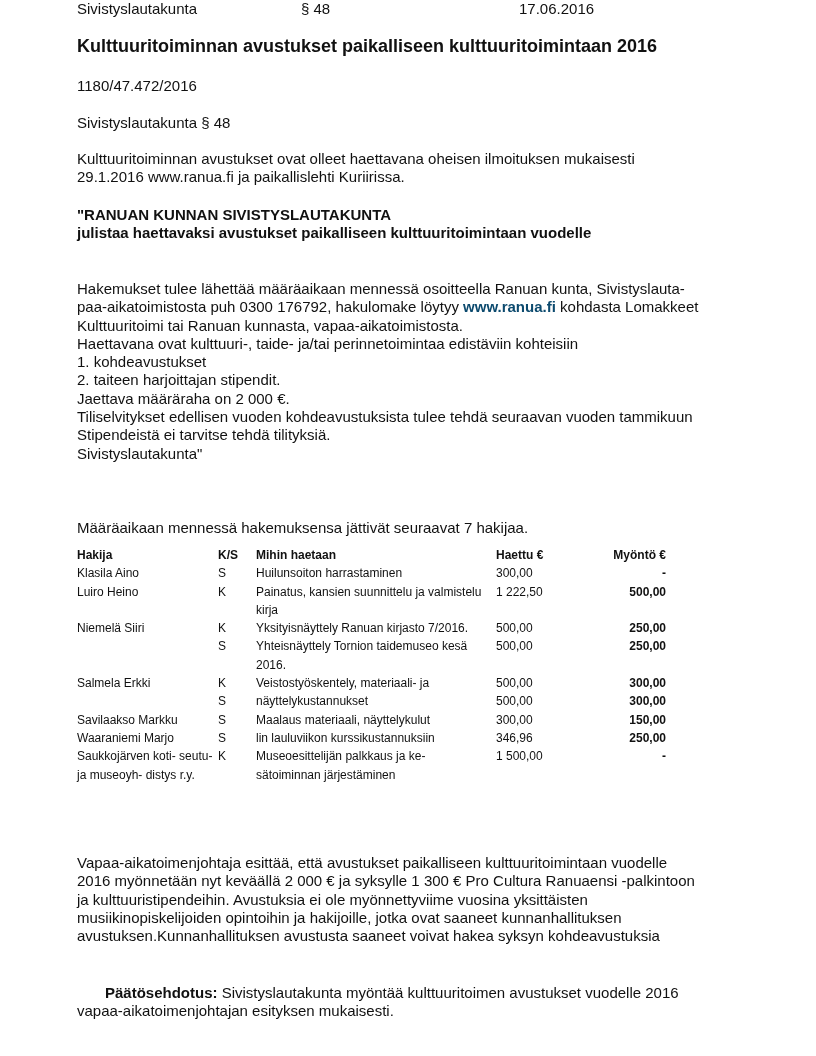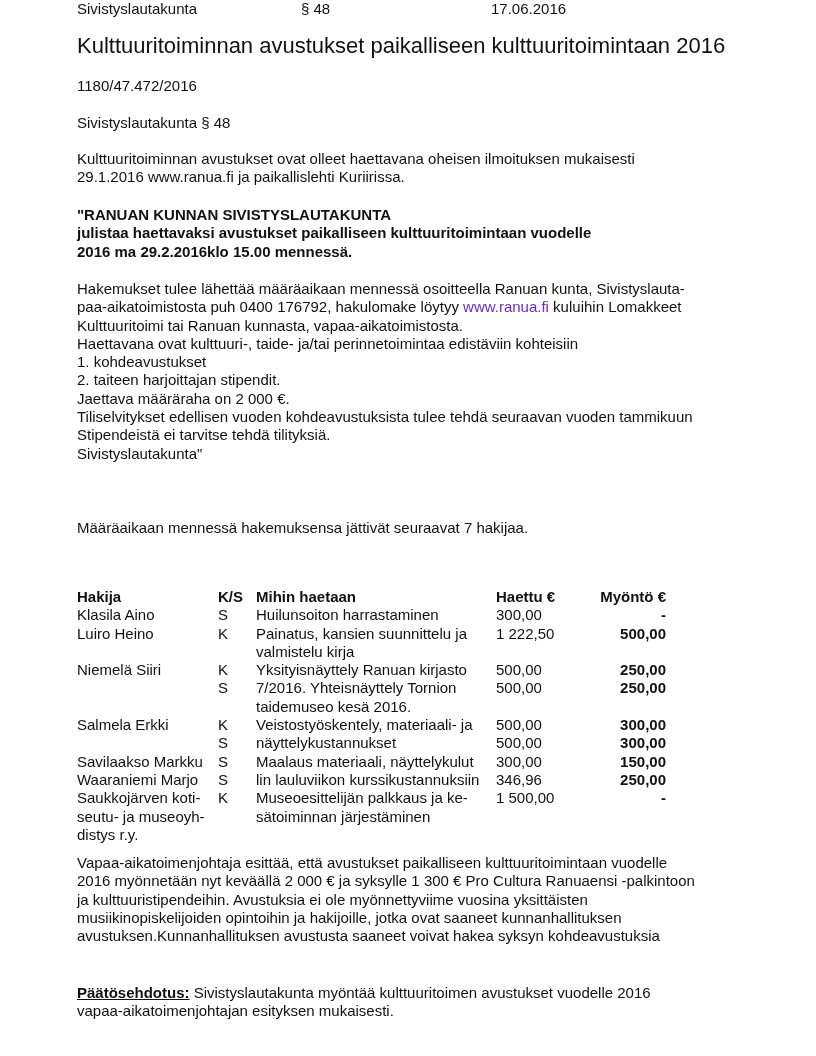--- a/index.html
+++ b/index.html
@@ -3,35 +3,35 @@
 <meta charset="utf-8">
 <style>
   html, body { margin: 0; padding: 0; background: #ffffff; }
   body {
     width: 816px; height: 1056px; position: relative; overflow: hidden;
     font-family: "Liberation Sans", sans-serif; font-size: 15px; color: #111;
   }
   .abs { position: absolute; left: 77px; }
   .line { line-height: 18.3px; white-space: nowrap; }
   .bold { font-weight: bold; }
-  .link { color: #6d28d9; }
+  .link { color: #0c4a6e; font-weight: bold; }
   .hdr-left { position: absolute; left: 77px; top: 0px; }
   .hdr-mid { position: absolute; left: 301px; top: 0px; }
-  .hdr-right { position: absolute; left: 491px; top: 0px; }
-  .title { font-size: 22px; font-weight: normal; top: 37px; }
-  table.grants { position: absolute; left: 75px; top: 588px; border-collapse: collapse; font-size: 15px; }
+  .hdr-right { position: absolute; left: 519px; top: 0px; }
+  .title { font-size: 18px; font-weight: bold; top: 37px; }
+  table.grants { position: absolute; left: 75px; top: 546px; border-collapse: collapse; font-size: 12px; }
   table.grants td, table.grants th { padding: 0 2px; vertical-align: top; line-height: 18.3px; text-align: left; }
   table.grants th { font-weight: bold; }
   .c-name { width: 137px; }
   .c-ks { width: 34px; }
   .c-what { width: 236px; }
   .c-haettu { width: 68px; text-align: right; }
   .c-myonto { width: 98px; text-align: right !important; font-weight: bold; }
   th.c-myonto { text-align: right !important; }
-  .u { text-decoration: underline; font-weight: bold; }
+  .u { font-weight: bold; margin-left: 28px; }
 </style>
 </head>
 <body>
 
 <div>
   <span class="hdr-left line">Sivistyslautakunta</span>
   <span class="hdr-mid line">§ 48</span>
   <span class="hdr-right line">17.06.2016</span>
 </div>
 
@@ -40,27 +40,26 @@
 <div class="abs line" style="top:114px">Sivistyslautakunta § 48</div>
 
 <div class="abs" style="top:150px">
   <div class="line">Kulttuuritoiminnan avustukset ovat olleet haettavana oheisen ilmoituksen mukaisesti</div>
   <div class="line">29.1.2016  www.ranua.fi ja paikallislehti Kuriirissa.</div>
 </div>
 
 <div class="abs bold" style="top:206px">
   <div class="line">"RANUAN KUNNAN SIVISTYSLAUTAKUNTA</div>
   <div class="line">julistaa haettavaksi avustukset paikalliseen kulttuuritoimintaan vuodelle</div>
-  <div class="line">2016 ma 29.2.2016klo 15.00 mennessä.</div>
 </div>
 
 <div class="abs" style="top:280px">
   <div class="line">Hakemukset tulee lähettää määräaikaan mennessä osoitteella Ranuan kunta, Sivistyslauta-</div>
   <div class="line">
-    <span>paa-aikatoimistosta puh 0400 176792, hakulomake löytyy </span><span class="link">www.ranua.fi</span><span> kuluihin Lomakkeet</span>
+    <span>paa-aikatoimistosta puh 0300 176792, hakulomake löytyy </span><span class="link">www.ranua.fi</span><span> kohdasta Lomakkeet</span>
   </div>
   <div class="line">Kulttuuritoimi tai Ranuan kunnasta, vapaa-aikatoimistosta.</div>
   <div class="line">Haettavana ovat kulttuuri-, taide- ja/tai perinnetoimintaa edistäviin kohteisiin</div>
   <div class="line">1. kohdeavustukset</div>
   <div class="line">2. taiteen harjoittajan stipendit.</div>
   <div class="line">Jaettava määräraha on 2 000 €.</div>
   <div class="line">Tiliselvitykset edellisen vuoden kohdeavustuksista tulee tehdä seuraavan vuoden tammikuun</div>
   <div class="line">Stipendeistä ei tarvitse tehdä tilityksiä.</div>
   <div class="line">Sivistyslautakunta"</div>
 </div>

